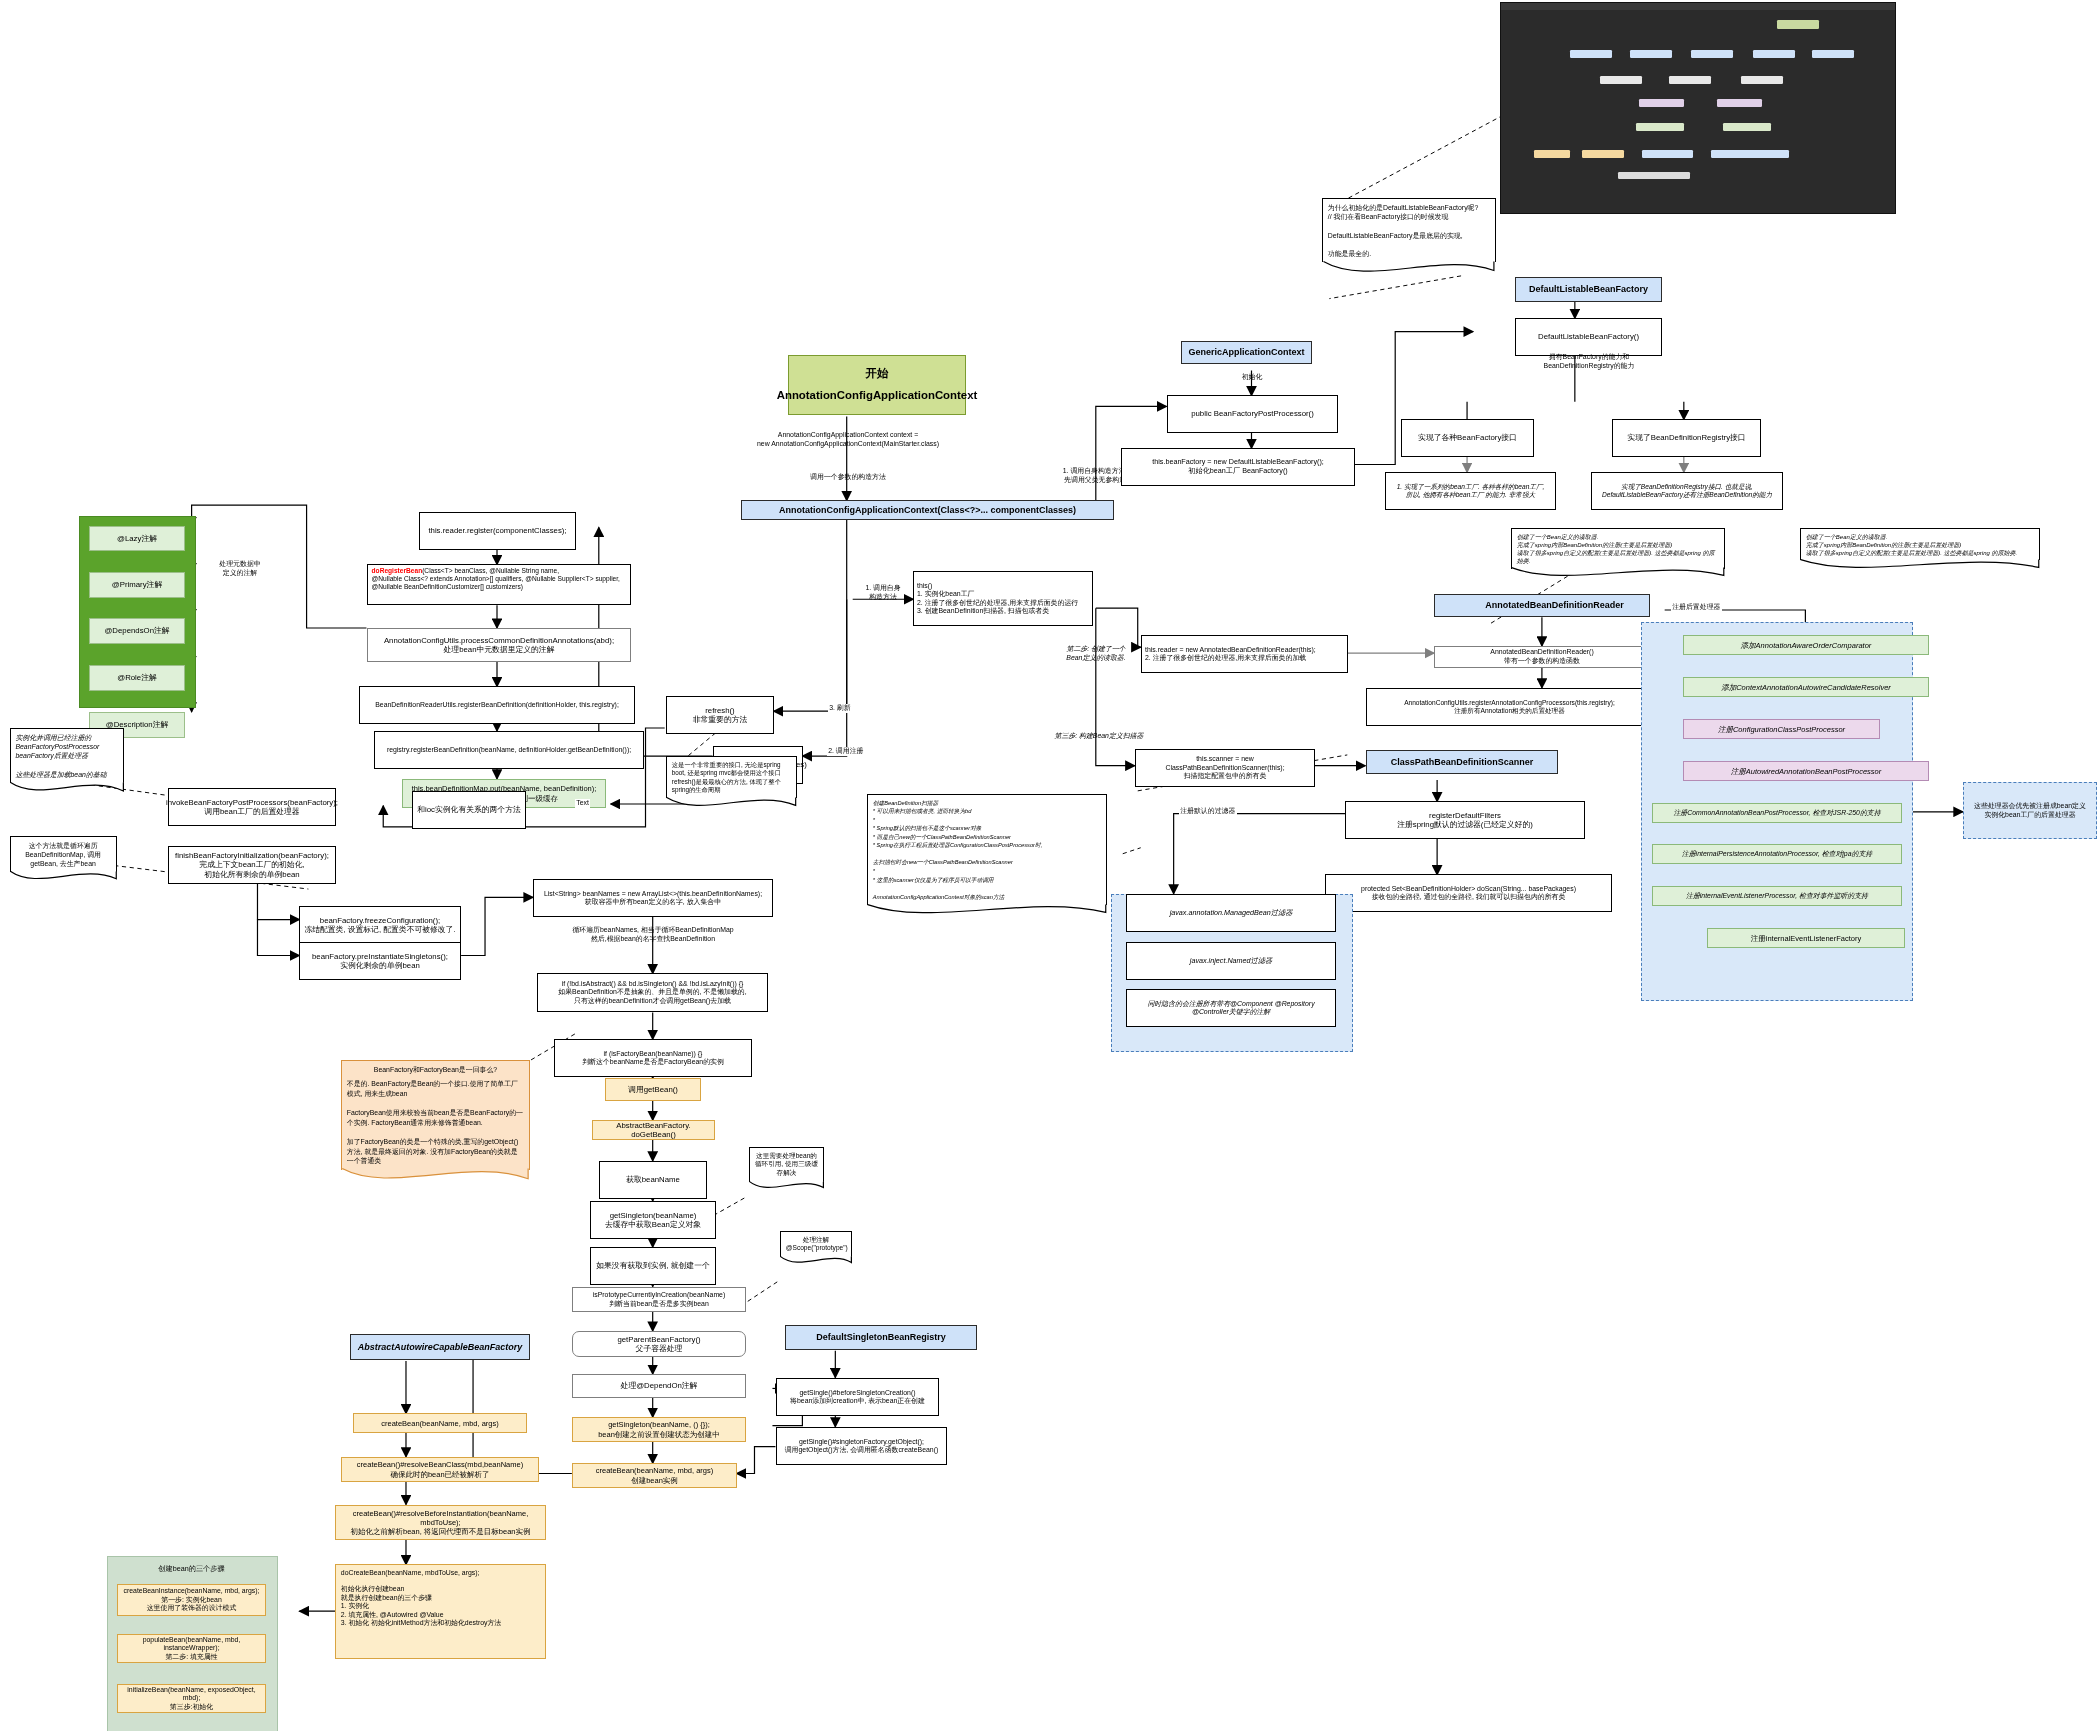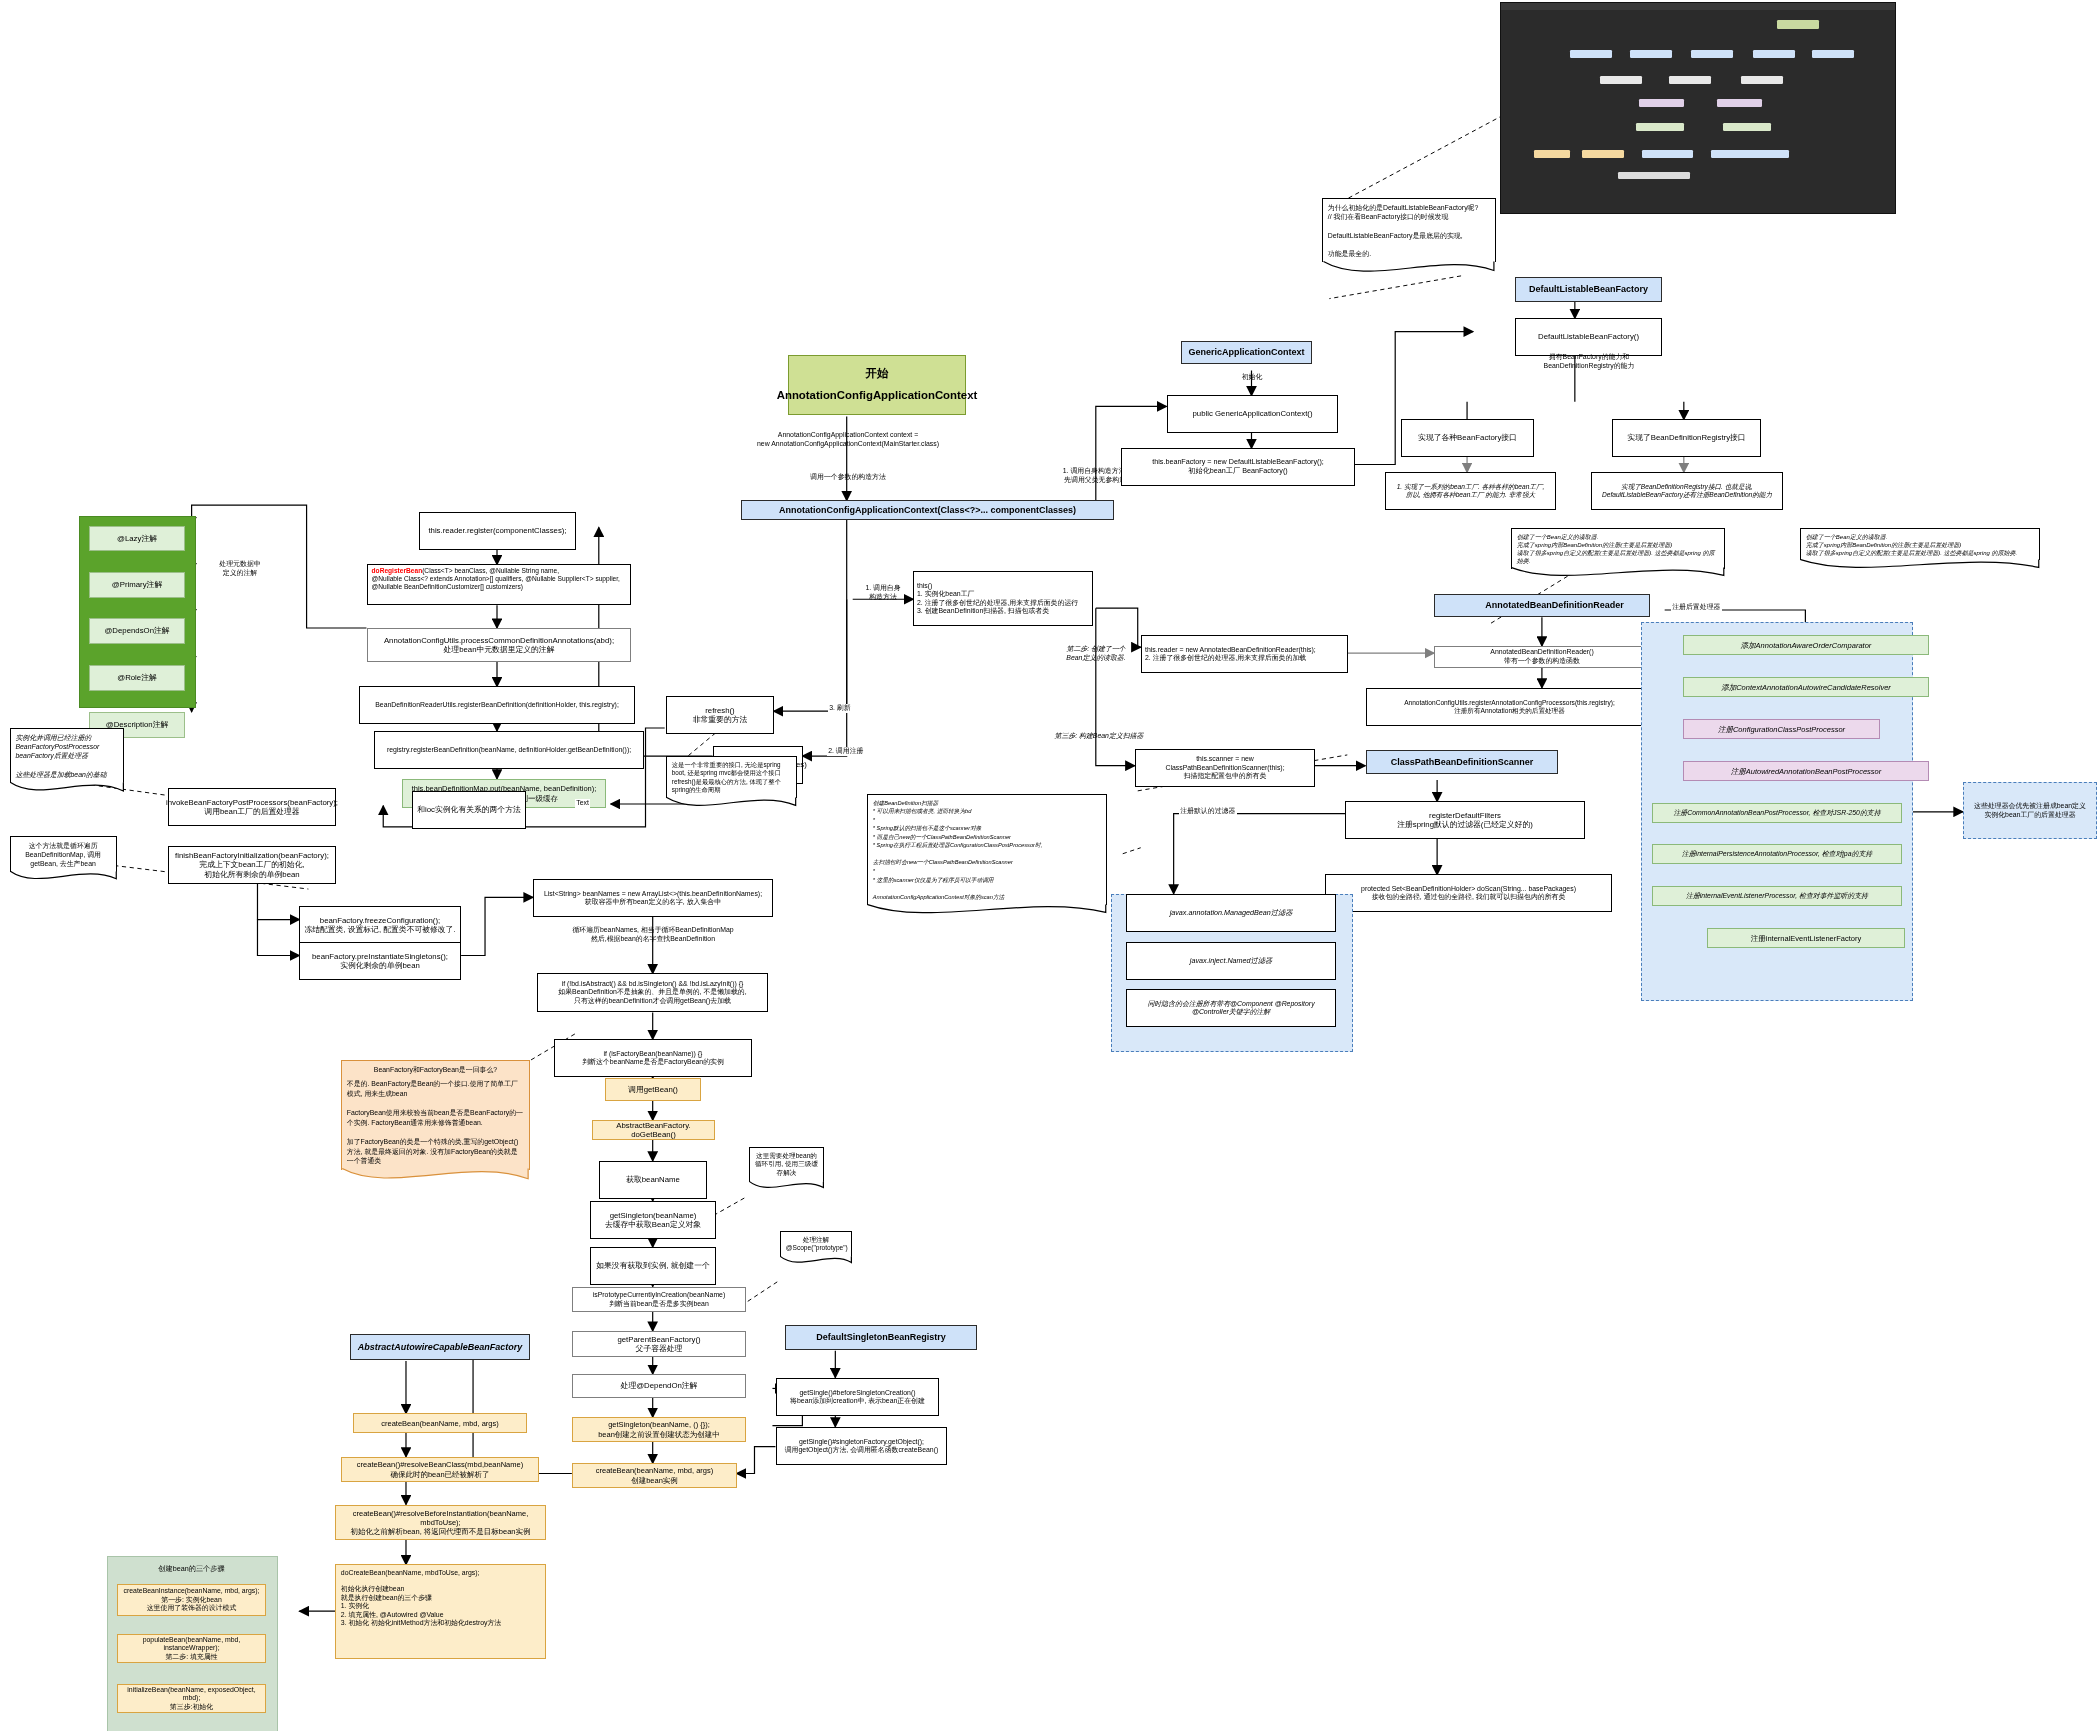--- a/index.html
+++ b/index.html
@@ -320,21 +320,21 @@
   <div class="node plain" style="left:554px;top:1039px;width:198px;height:27.6px;font-size:6.9px;">if (isFactoryBean(beanName)) {}
 判断这个beanName是否是FactoryBean的实例</div>
   <div class="node yellow" style="left:605px;top:1078px;width:96px;height:23px;font-size:7.8px;">调用getBean()</div>
   <div class="node yellow" style="left:592px;top:1120px;width:123px;height:20.4px;font-size:7.8px;">AbstractBeanFactory. doGetBean()</div>
   <div class="node plain" style="left:599px;top:1161px;width:108px;height:19px;">获取beanName</div>
   <div class="node plain" style="left:590px;top:1201px;width:126px;height:25px;">getSingleton(beanName)
 去缓存中获取Bean定义对象</div>
   <div class="node plain" style="left:590px;top:1247px;width:126px;height:20.4px;">如果没有获取到实例, 就创建一个</div>
   <div class="node grayb" style="left:572px;top:1287px;width:174px;height:25px;font-size:6.9px;">isPrototypeCurrentlyInCreation(beanName)
 判断当前bean是否是多实例bean</div>
-  <div class="node grayb" style="left:572px;top:1331px;width:174px;height:26px;">getParentBeanFactory()
+  <div class="node grayb" style="left:572px;top:1331px;width:174px;height:26px;border-radius:7px;">getParentBeanFactory()
 父子容器处理</div>
   <div class="node grayb" style="left:572px;top:1374px;width:174px;height:24px;">处理@DependOn注解</div>
   <div class="node yellow" style="left:572px;top:1417px;width:174px;height:25px;">getSingleton(beanName, () {});
 bean创建之前设置创建状态为创建中</div>
   <div class="node yellow" style="left:572px;top:1463px;width:165px;height:25px;">createBean(beanName, mbd, args)
 创建bean实例</div>
 
   <div style="position:absolute;left:341px;top:1060px;width:189px;">
     <div class="note-y" style="border-bottom:none;">
       <div style="text-align:center;margin-bottom:4.8px;">BeanFactory和FactoryBean是一回事么?</div>
@@ -404,21 +404,21 @@
 DefaultListableBeanFactory是最底层的实现,
 
 功能是最全的.</div>
     <svg width="174" height="19" style="display:block;margin-top:-1.2px;" viewBox="0 0 290 32">
       <path d="M1,1 C75,44 200,-16 288,16 L288,1" fill="#fff" stroke="#000" stroke-width="2"></path>
     </svg>
   </div>
 
   <div class="node blue" style="left:1181px;top:341px;width:131px;height:23px;font-size:9px;">GenericApplicationContext</div>
   <div class="lbl-nb" style="left:1234px;top:373px;width:36px;">初始化</div>
-  <div class="node plain" style="left:1167px;top:395px;width:171px;height:24px;">public GenericApplicationContext()</div>
+  <div class="node plain" style="left:1167px;top:395px;width:171px;height:24px;">public BeanFactoryPostProcessor()</div>
   <div class="node plain" style="left:1121px;top:448px;width:234px;height:32px;font-size:7.2px;">this.beanFactory = new DefaultListableBeanFactory();
 初始化bean工厂 BeanFactory()</div>
 
   <div class="node blue" style="left:1515px;top:277px;width:147px;height:24.6px;font-size:9px;">DefaultListableBeanFactory</div>
   <div class="node plain" style="left:1515px;top:318px;width:147px;height:26px;">DefaultListableBeanFactory()</div>
   <div class="lbl-nb" style="left:1514px;top:353px;width:150px;">拥有BeanFactory的能力和
 BeanDefinitionRegistry的能力</div>
   <div class="node plain" style="left:1401px;top:419px;width:133px;height:25px;">实现了各种BeanFactory接口</div>
   <div class="node plain" style="left:1612px;top:419px;width:149px;height:25px;">实现了BeanDefinitionRegistry接口</div>
   <div class="node plain it" style="left:1385px;top:472px;width:171px;height:29px;font-size:6.6px;">1. 实现了一系列的bean工厂. 各种各样的bean工厂,

